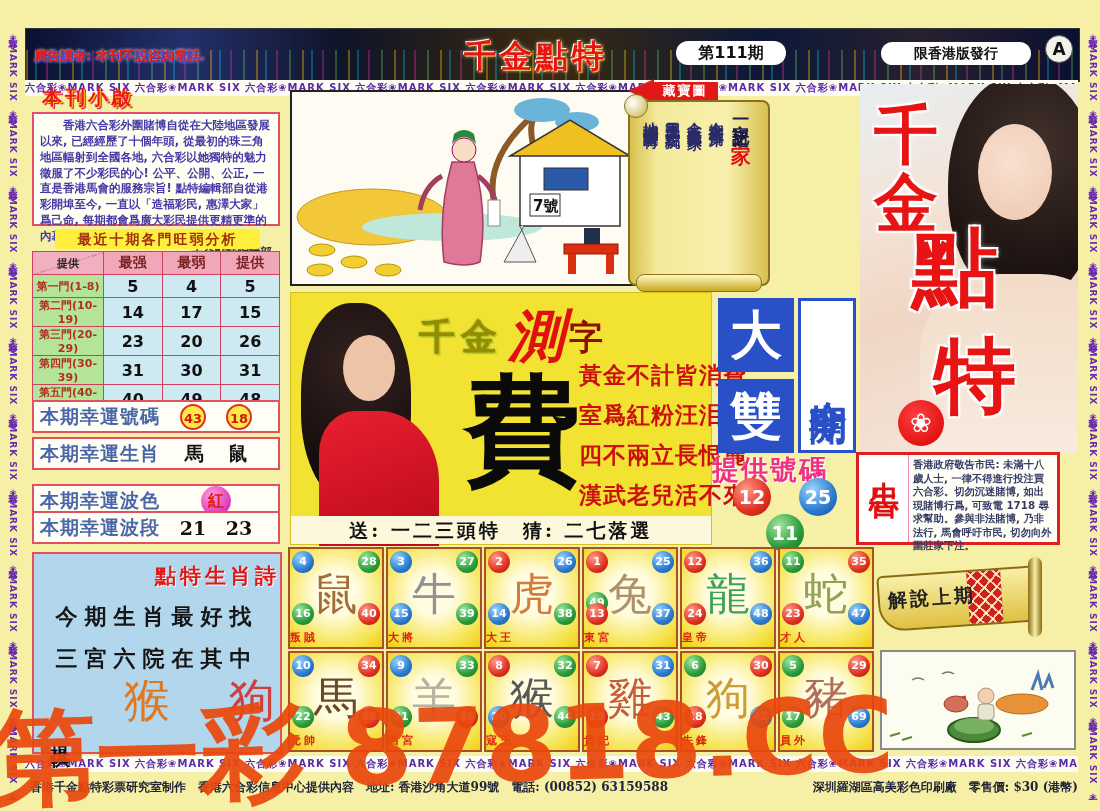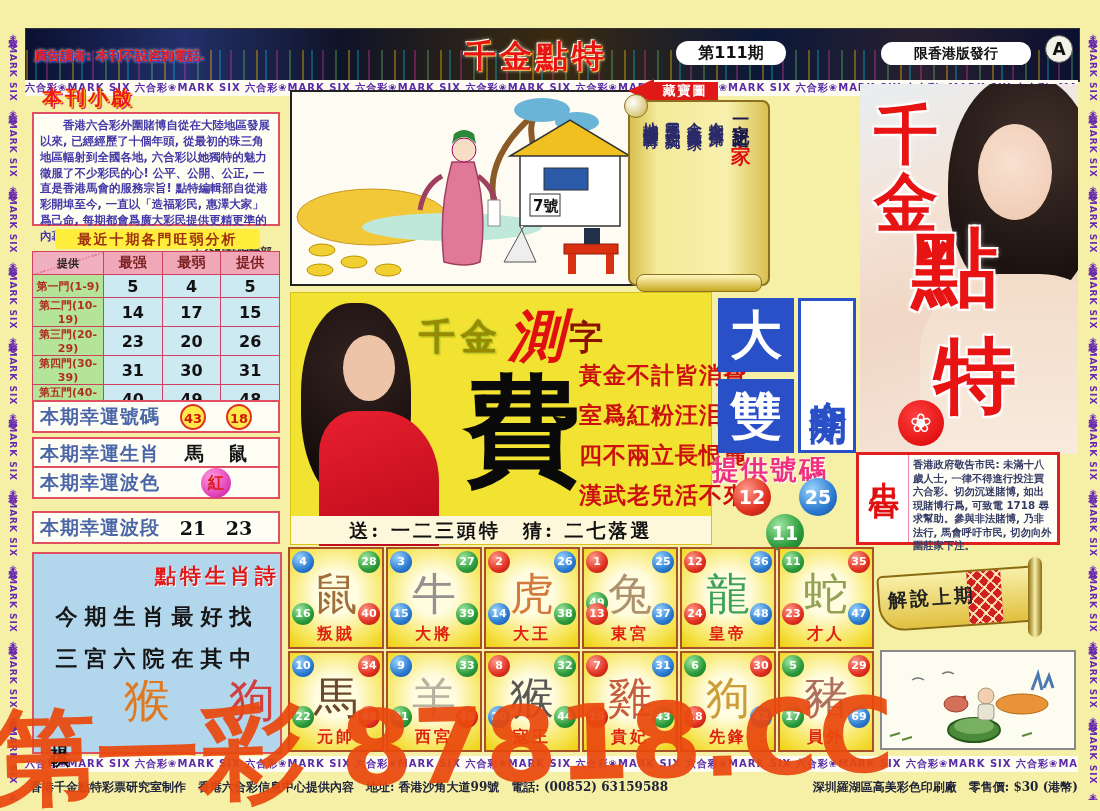--- a/index.html
+++ b/index.html
@@ -86,21 +86,21 @@
   .advice{left:856px;top:452px;width:204px;height:93px;background:#fffef6;border:3px solid #e02020;box-sizing:border-box;display:flex;}
   .advice-label{writing-mode:vertical-rl;font-size:30px;font-weight:bold;color:#e01010;background:#fff;padding:2px 4px;letter-spacing:6px;font-family:"DejaVu Serif",serif;border-right:1px solid #e8a;}
   .advice-text{flex:1;font-size:10.3px;line-height:1.32;color:#343c66;font-weight:bold;padding:3px 4px;}
   
   .grid{left:288px;top:547px;width:586px;height:205px;display:grid;grid-template-columns:repeat(6,1fr);grid-template-rows:repeat(2,1fr);gap:2px;}
   .gcell{position:relative;background:radial-gradient(circle at 50% 45%,#fffce0 30%,#f6e452 75%,#eecf10);border:2px solid #a85028;box-sizing:border-box;}
   .gball{position:absolute;width:22px;height:22px;font-size:11px;line-height:22px;}
   .pos-tl{left:2px;top:2px;} .pos-tr{right:2px;top:2px;} .pos-ml{left:2px;top:44%;}
   .pos-bl{left:2px;bottom:22px;} .pos-br{right:2px;bottom:22px;}
   .gart{position:absolute;left:0;right:0;top:16px;text-align:center;font-size:44px;font-family:"DejaVu Serif",serif;opacity:.92;}
-  .glabel{position:absolute;left:0;right:0;bottom:2px;text-align:center;font-size:16px;font-weight:bold;color:#e02010;font-family:"DejaVu Serif",serif;letter-spacing:3px;}
+  .glabel{position:absolute;left:0;right:0;bottom:2px;text-align:left;font-size:11px;font-weight:bold;color:#e02010;font-family:"DejaVu Serif",serif;letter-spacing:3px;}
   
   .li-banner{left:878px;top:549px;width:200px;height:98px;}
   .li-ribbon{position:absolute;left:0;top:22px;width:150px;height:52px;background:linear-gradient(#f8efa8,#e0c040);border:2px solid #8a6a10;border-radius:6px 2px 2px 26px;transform:rotate(-4deg);}
   .li-red{position:absolute;right:28px;top:0;width:34px;height:100%;background:#d02020;background-image:repeating-linear-gradient(45deg,rgba(255,255,200,.8) 0 2px,transparent 2px 9px),repeating-linear-gradient(-45deg,rgba(255,255,200,.8) 0 2px,transparent 2px 9px);}
   .li-roller{position:absolute;right:36px;top:8px;width:14px;height:80px;border-radius:7px;background:linear-gradient(90deg,#8a6a10,#f8efa8,#8a6a10);}
   .li-text{position:absolute;left:10px;top:36px;font-size:19px;font-weight:bold;color:#222;font-family:"DejaVu Serif",serif;letter-spacing:3px;transform:rotate(-4deg);}
   .li-illus{left:880px;top:650px;width:196px;height:100px;background:#fdfcf2;border:2px solid #8a8a8a;box-sizing:border-box;}
   
   .footer-line{left:30px;top:779px;width:1048px;display:flex;justify-content:space-between;font-size:12px;font-weight:bold;color:#20243a;font-family:"DejaVu Serif",serif;}
   .watermark{left:-8px;top:676px;width:1120px;font-size:104px;font-weight:bold;color:rgba(232,72,14,.93);white-space:nowrap;transform:rotate(-1.5deg);letter-spacing:0px;z-index:50;pointer-events:none;font-family:"DejaVu Sans",sans-serif;}
@@ -133,21 +133,21 @@
   <thead>
       <tr>
     <th class="corner">提供</th>
     <th class="col">最强</th>
     <th class="col">最弱</th>
     <th class="col">提供</th>
   </tr>
     </thead>
   <tbody id="an-body">
       <tr>
-        <td class="lbl">第一門(1-9)</td>
+        <td class="lbl">第一門(1-8)</td>
         <td class="val">5</td>
         <td class="val">4</td>
         <td class="val">5</td>
       </tr>
       <tr>
         <td class="lbl">第二門(10-19)</td>
         <td class="val">14</td>
         <td class="val">17</td>
         <td class="val">15</td>
       </tr>
@@ -180,21 +180,21 @@
         <span class="lucky-ball">18</span>
       </span>
     </div>
     <div class="abs lucky-row" style="top: 437px;">
       <span class="lucky-label">本期幸運生肖</span>
       <span class="lucky-vals">
         <span class="lucky-text">馬</span>
         <span class="lucky-text">鼠</span>
       </span>
     </div>
-    <div class="abs lucky-row" style="top: 466px; justify-content: flex-end;">
+    <div class="abs lucky-row" style="top: 484px; justify-content: flex-end;">
       <span class="lucky-label">本期幸運波色</span>
       <span class="lucky-vals">
         <span class="color-ball">紅</span>
       </span>
     </div>
     <div class="abs lucky-row" style="top: 511px;">
       <span class="lucky-label">本期幸運波段</span>
       <span class="lucky-vals">
         <span class="lucky-text">21</span>
         <span class="lucky-text">23</span>

